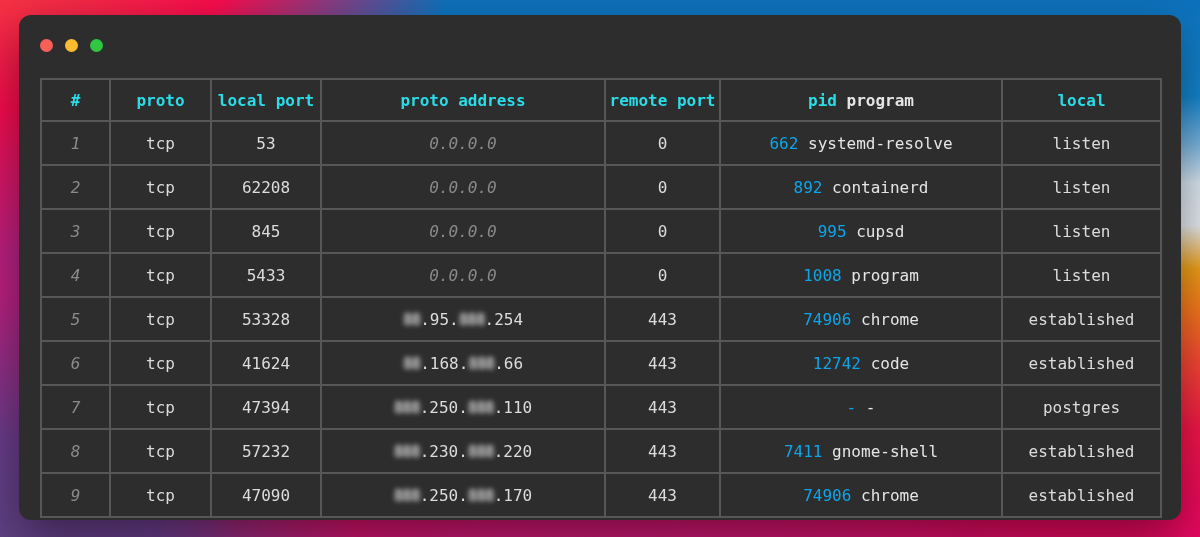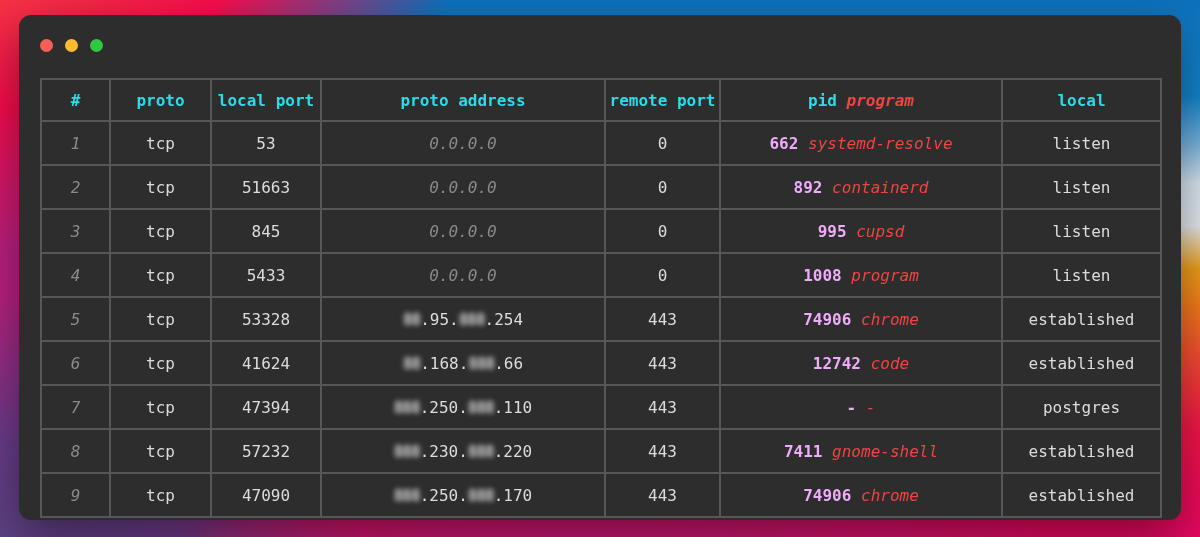--- a/index.html
+++ b/index.html
@@ -31,22 +31,22 @@
     position:absolute; left:21px; top:63px; width:1120px;
     border-collapse:collapse; table-layout:fixed;
   }
   th, td {
     border:2px solid #575757; text-align:center;
     font-size:16px; color:#dcdcdc; overflow:hidden; white-space:nowrap;
   }
   th { height:38px; font-weight:bold; color:#2adce8; }
   td { height:40px; }
   .muted, .idx { color:#8b8b8b; font-style:italic; font-weight:normal; }
-  .pid { font-weight:bold; color:#f0abfc; }
-  .prog { color:#ef4444; font-style:italic; }
+  .pid { font-weight:normal; color:#0ea5e9; }
+  .prog { color:#e5e5e5; }
   .blur { filter:blur(2.6px); color:#d2d2d2; font-weight:bold; letter-spacing:-1px; }
 </style>
 </head>
 <body>
 
 <div class="window">
   <div class="traffic">
     <button class="light" id="light-0" style="background: rgb(248, 95, 87);"></button>
     <button class="light" id="light-1" style="background: rgb(253, 188, 47);"></button>
     <button class="light" id="light-2" style="background: rgb(47, 200, 64);"></button>
@@ -79,21 +79,21 @@
           <td>tcp</td>
           <td>53</td>
           <td><span class="muted">0.0.0.0</span></td>
           <td>0</td>
           <td><span class="pid">662</span> <span class="prog">systemd-resolve</span></td>
           <td>listen</td>
         </tr>
         <tr>
           <td class="idx">2</td>
           <td>tcp</td>
-          <td>51663</td>
+          <td>62208</td>
           <td><span class="muted">0.0.0.0</span></td>
           <td>0</td>
           <td><span class="pid">892</span> <span class="prog">containerd</span></td>
           <td>listen</td>
         </tr>
         <tr>
           <td class="idx">3</td>
           <td>tcp</td>
           <td>845</td>
           <td><span class="muted">0.0.0.0</span></td>

